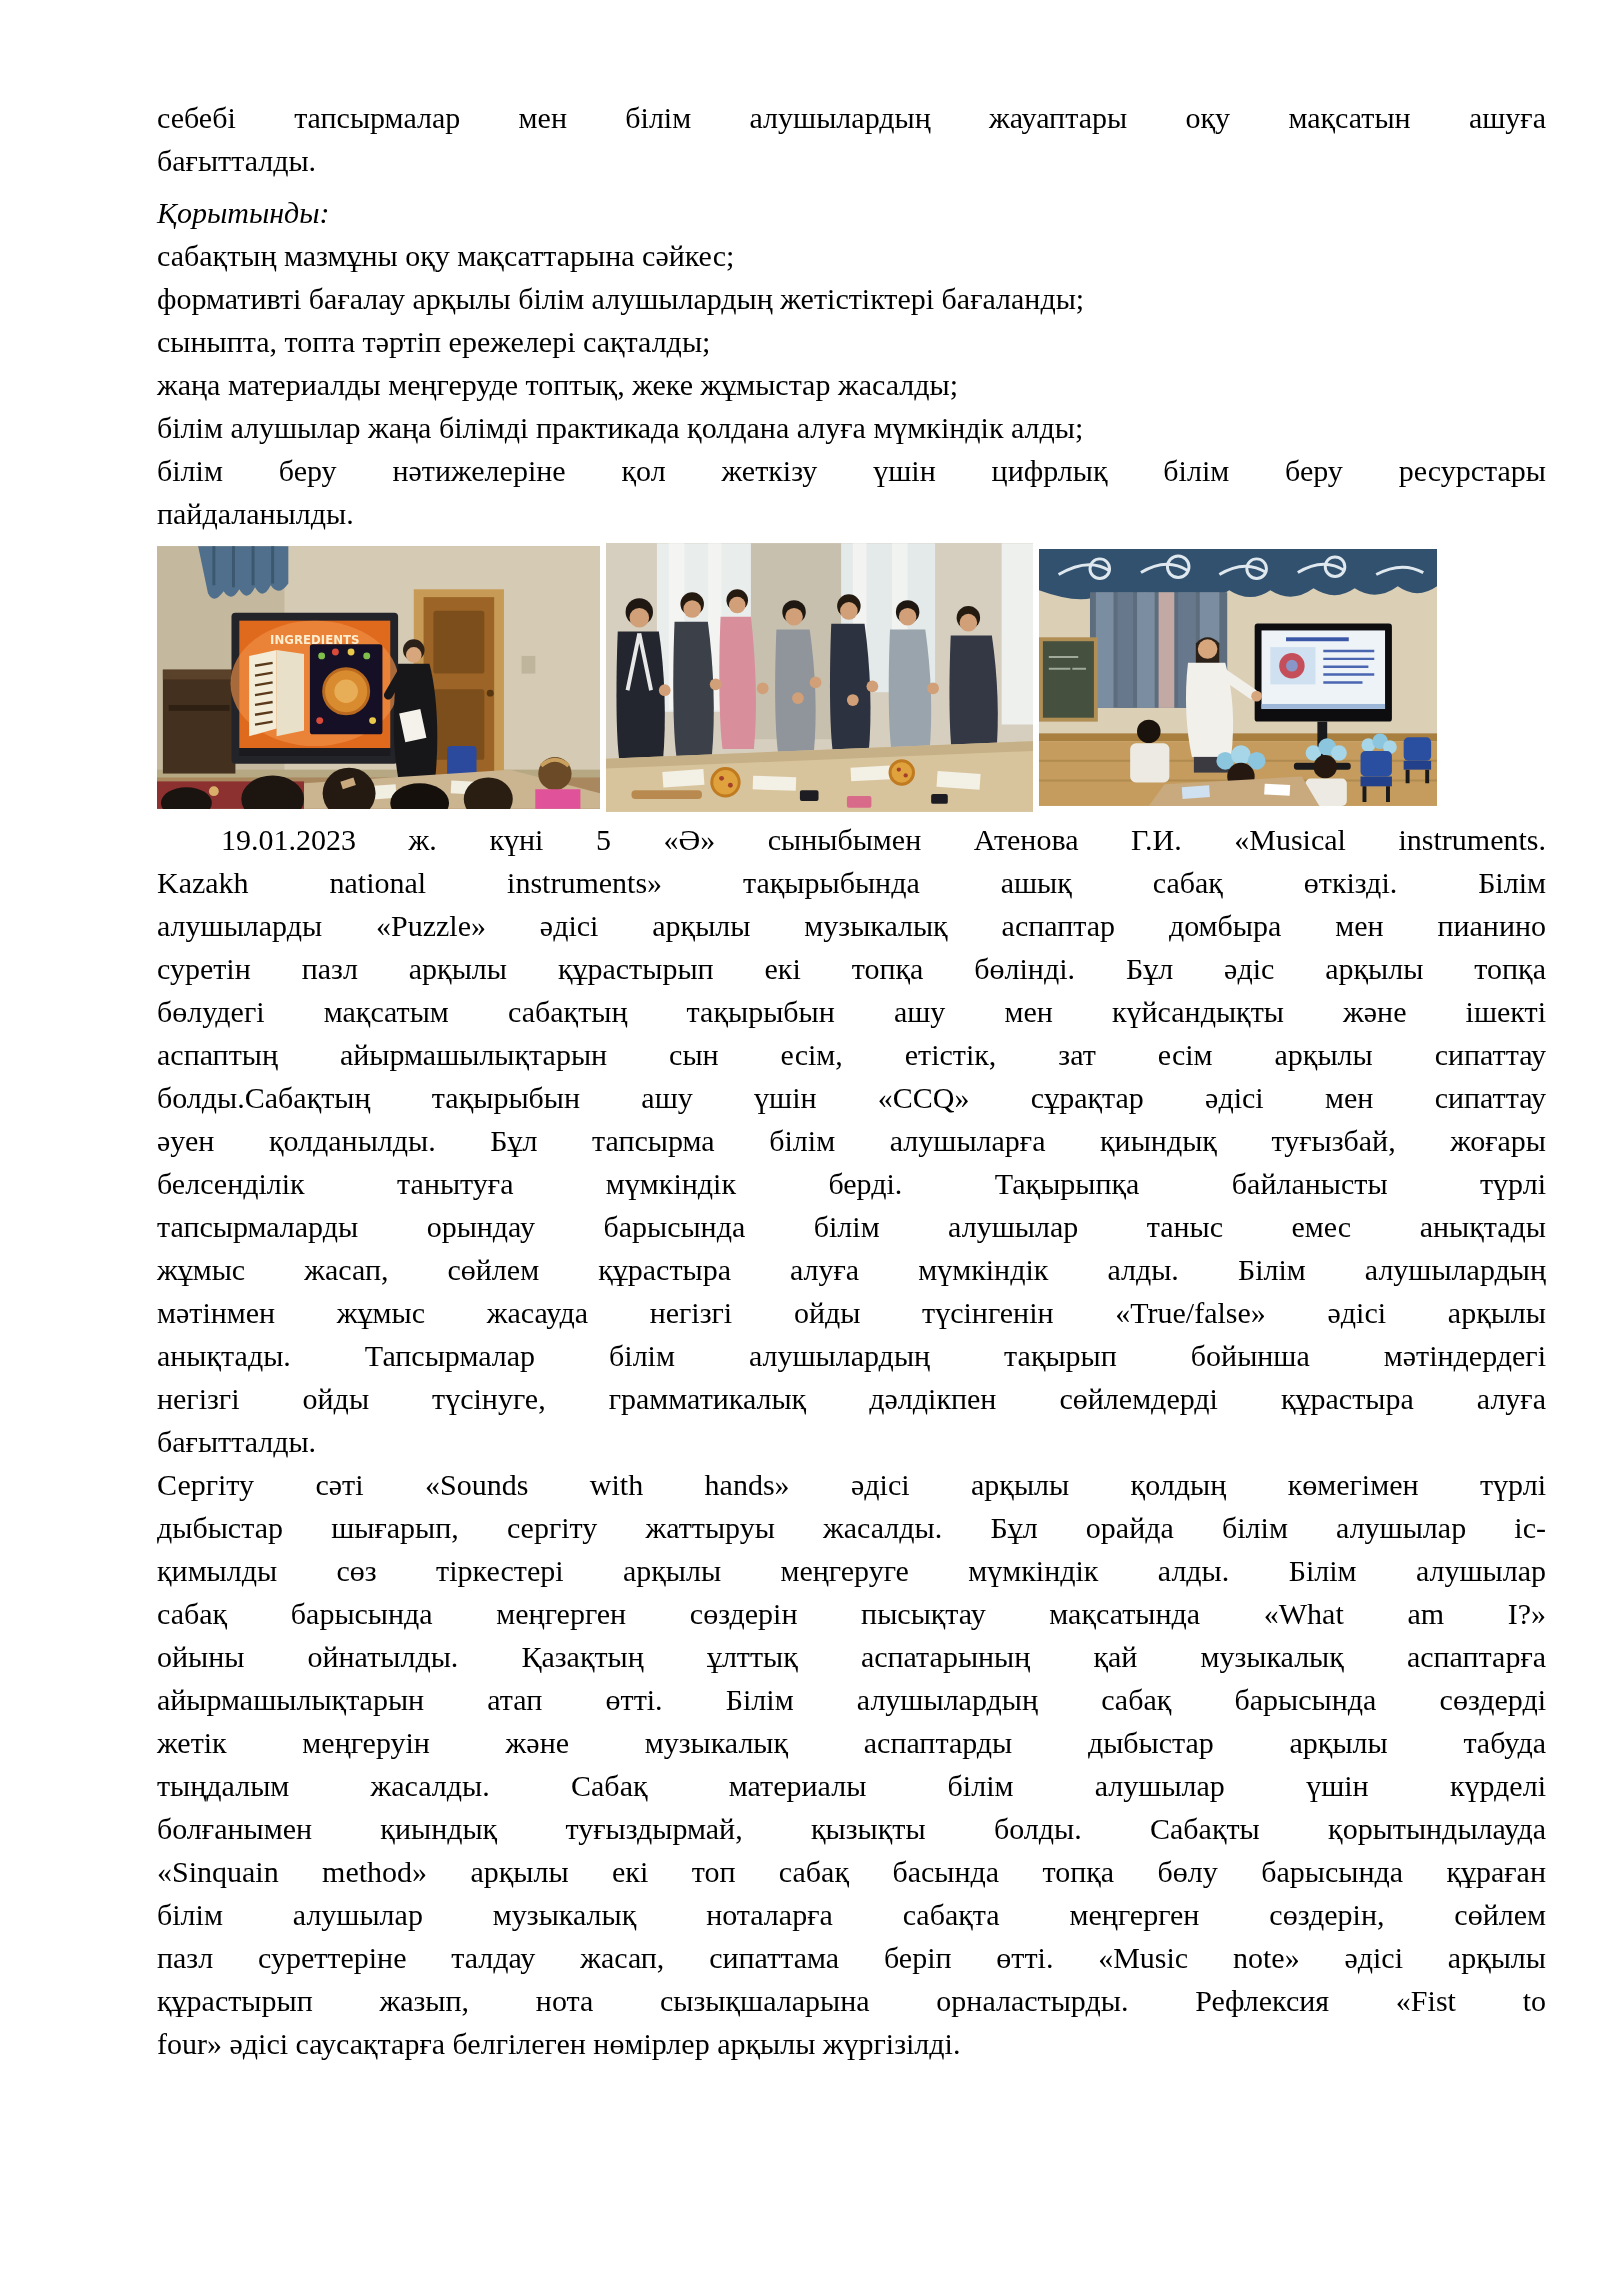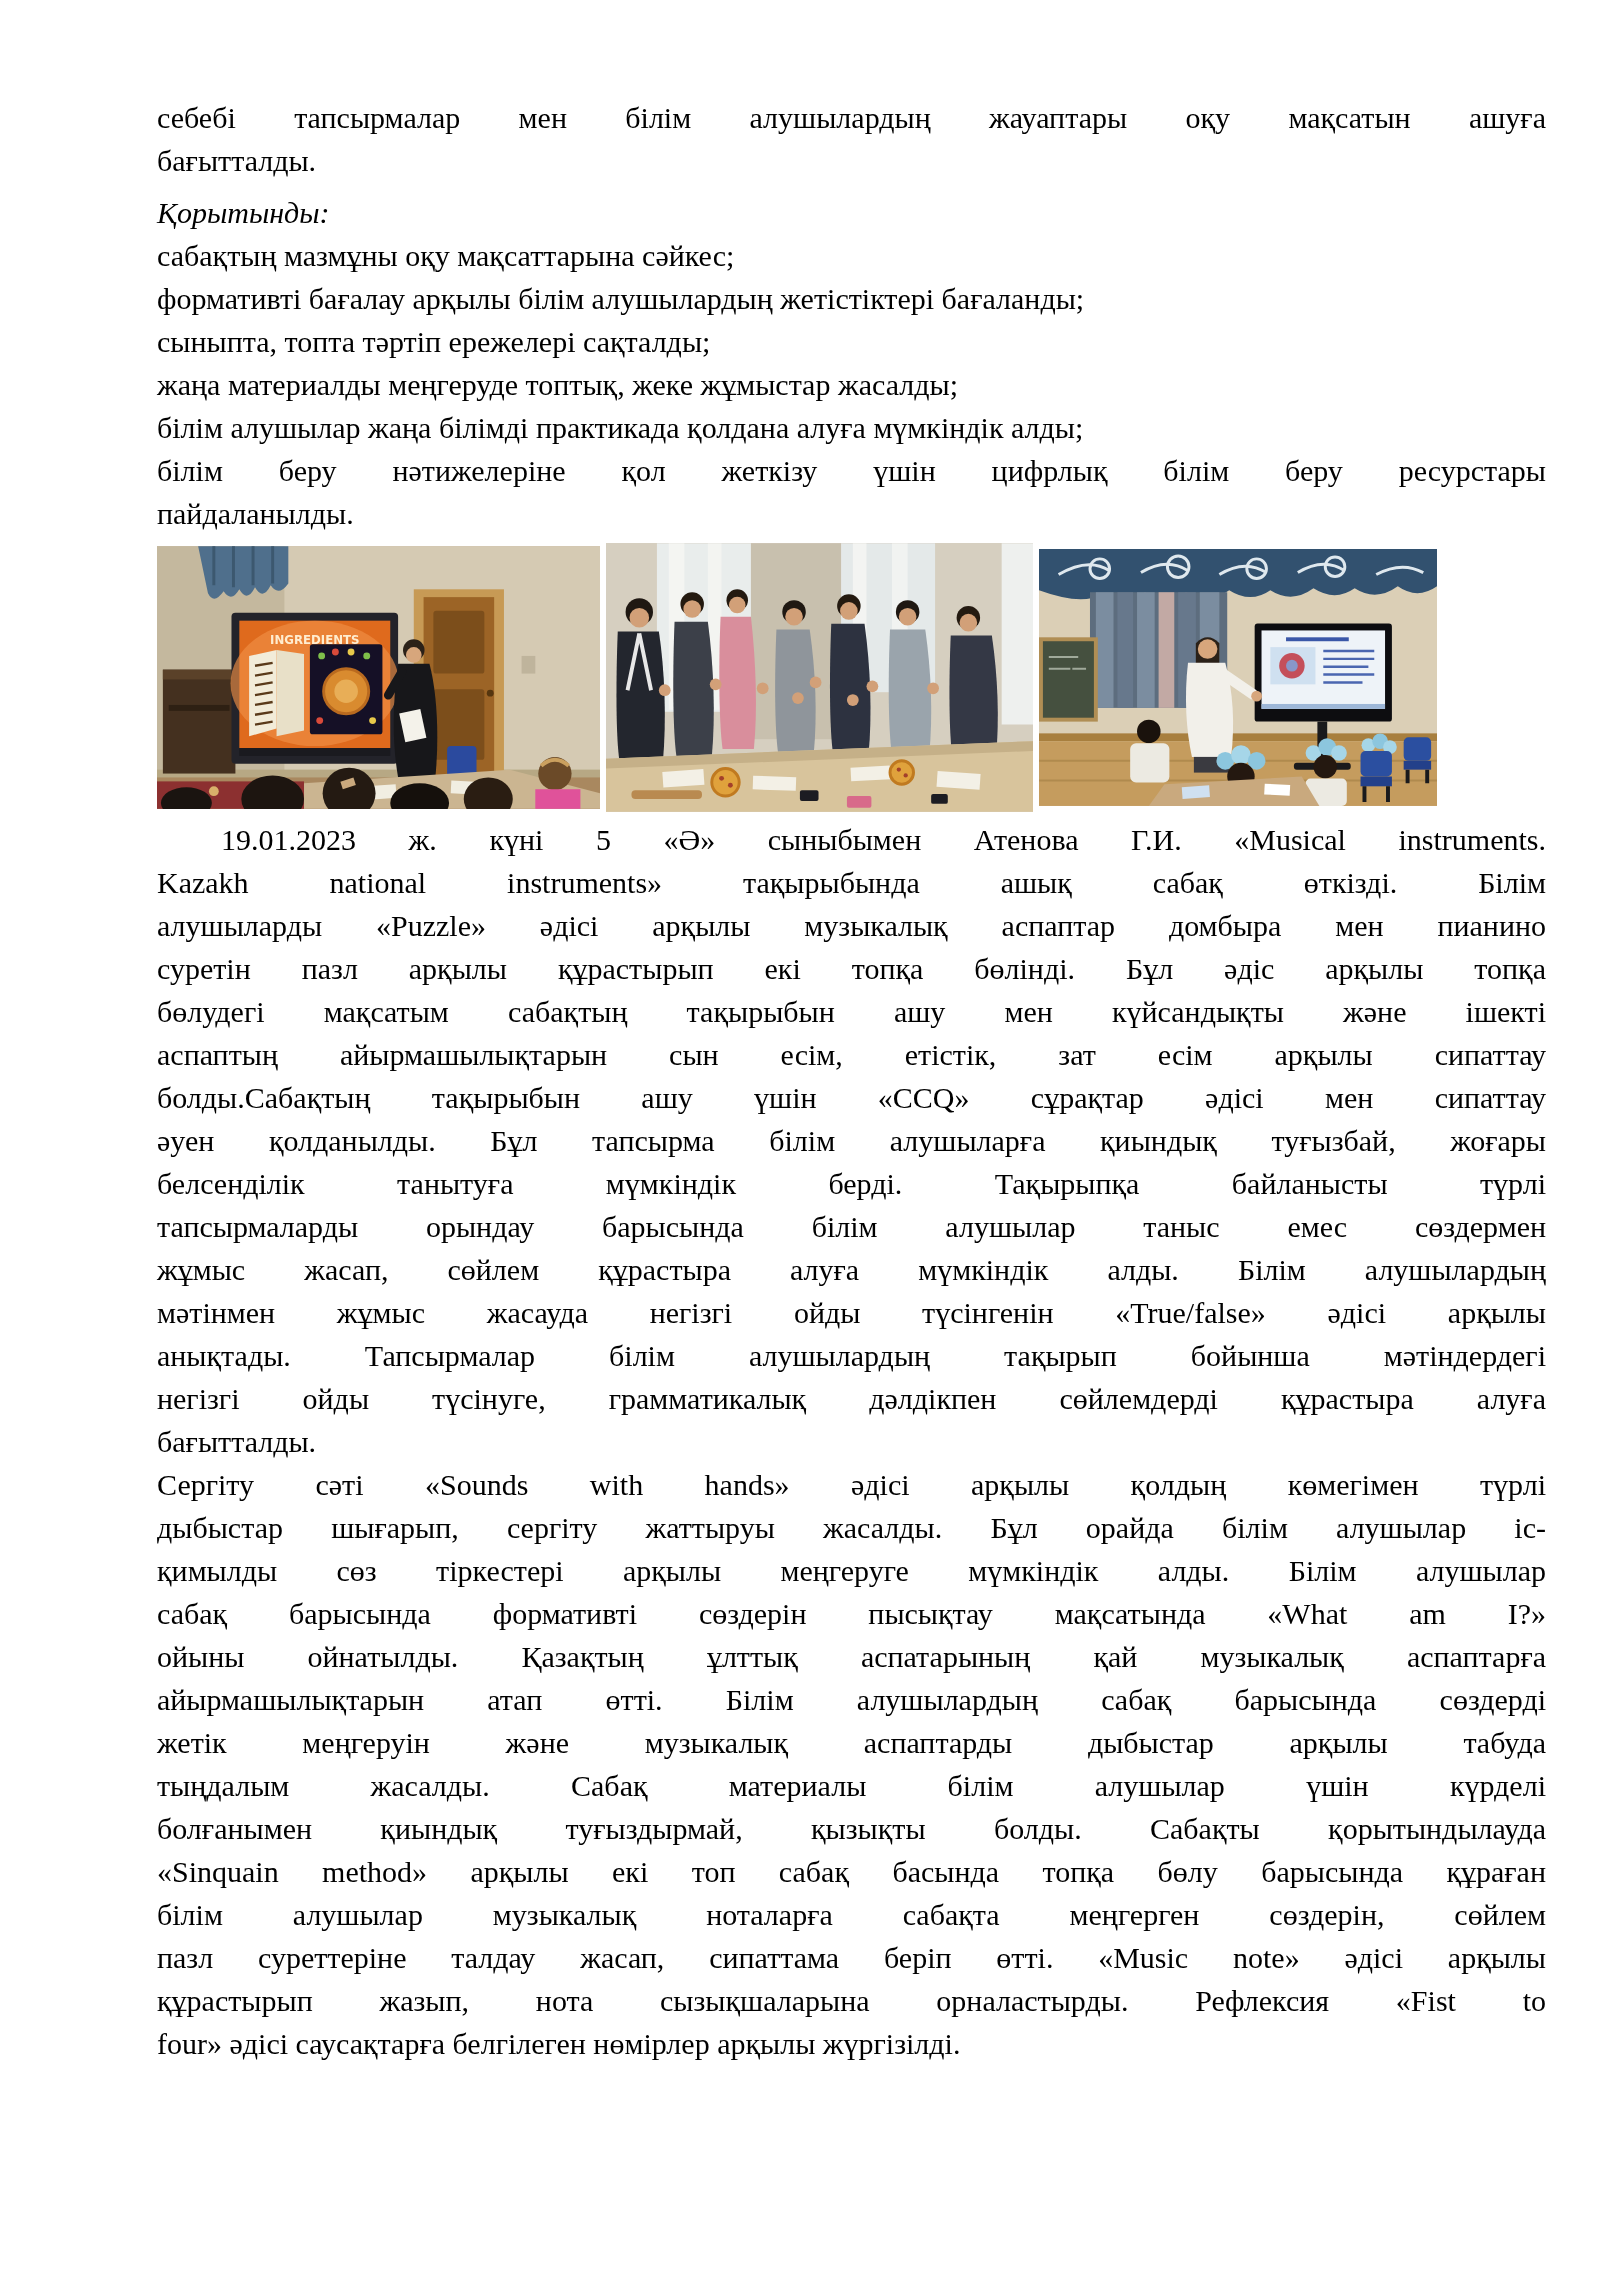--- a/index.html
+++ b/index.html
@@ -267,33 +267,33 @@
   <div class="jpara p-date">
       <div class="jline">19.01.2023 ж. күні 5 «Ә» сыныбымен Атенова Г.И. «Musical instruments.</div>
       <div class="jline">Kazakh national instruments» тақырыбында ашық сабақ өткізді. Білім</div>
       <div class="jline">алушыларды «Puzzle» әдісі арқылы музыкалық аспаптар домбыра мен пианино</div>
       <div class="jline">суретін пазл арқылы құрастырып екі топқа бөлінді. Бұл әдіс арқылы топқа</div>
       <div class="jline">бөлудегі мақсатым сабақтың тақырыбын ашу мен күйсандықты және ішекті</div>
       <div class="jline">аспаптың айырмашылықтарын сын есім, етістік, зат есім арқылы сипаттау</div>
       <div class="jline">болды.Сабақтың тақырыбын ашу үшін «CCQ» сұрақтар әдісі мен сипаттау</div>
       <div class="jline">әуен қолданылды. Бұл тапсырма білім алушыларға қиындық туғызбай, жоғары</div>
       <div class="jline">белсенділік танытуға мүмкіндік берді. Тақырыпқа байланысты түрлі</div>
-      <div class="jline">тапсырмаларды орындау барысында білім алушылар таныс емес сөздермен</div>
+      <div class="jline">тапсырмаларды орындау барысында білім алушылар таныс емес анықтады</div>
       <div class="jline">жұмыс жасап, сөйлем құрастыра алуға мүмкіндік алды. Білім алушылардың</div>
       <div class="jline">мәтінмен жұмыс жасауда негізгі ойды түсінгенін «True/false» әдісі арқылы</div>
       <div class="jline">анықтады. Тапсырмалар білім алушылардың тақырып бойынша мәтіндердегі</div>
       <div class="jline">негізгі ойды түсінуге, грамматикалық дәлдікпен сөйлемдерді құрастыра алуға</div>
       <div class="jline">бағытталды.</div>
     </div>
 
   <div class="jpara">
       <div class="jline">Сергіту сәті «Sounds with hands» әдісі арқылы қолдың көмегімен түрлі</div>
       <div class="jline">дыбыстар шығарып, сергіту жаттыруы жасалды. Бұл орайда білім алушылар іс-</div>
       <div class="jline">қимылды сөз тіркестері арқылы меңгеруге мүмкіндік алды. Білім алушылар</div>
-      <div class="jline">сабақ барысында формативті сөздерін пысықтау мақсатында «What am I?»</div>
+      <div class="jline">сабақ барысында меңгерген сөздерін пысықтау мақсатында «What am I?»</div>
       <div class="jline">ойыны ойнатылды. Қазақтың ұлттық аспатарының қай музыкалық аспаптарға</div>
       <div class="jline">айырмашылықтарын атап өтті. Білім алушылардың сабақ барысында сөздерді</div>
       <div class="jline">жетік меңгеруін және музыкалық аспаптарды дыбыстар арқылы табуда</div>
       <div class="jline">тыңдалым жасалды. Сабақ материалы білім алушылар үшін күрделі</div>
       <div class="jline">болғанымен қиындық туғыздырмай, қызықты болды. Сабақты қорытындылауда</div>
       <div class="jline">«Sinquain method» арқылы екі топ сабақ басында топқа бөлу барысында құраған</div>
       <div class="jline">білім алушылар музыкалық ноталарға сабақта меңгерген сөздерін, сөйлем</div>
       <div class="jline">пазл суреттеріне талдау жасап, сипаттама беріп өтті. «Music note» әдісі арқылы</div>
       <div class="jline">құрастырып жазып, нота сызықшаларына орналастырды. Рефлексия «Fist to</div>
       <div class="jline">four» әдісі саусақтарға белгілеген нөмірлер арқылы жүргізілді.</div>

